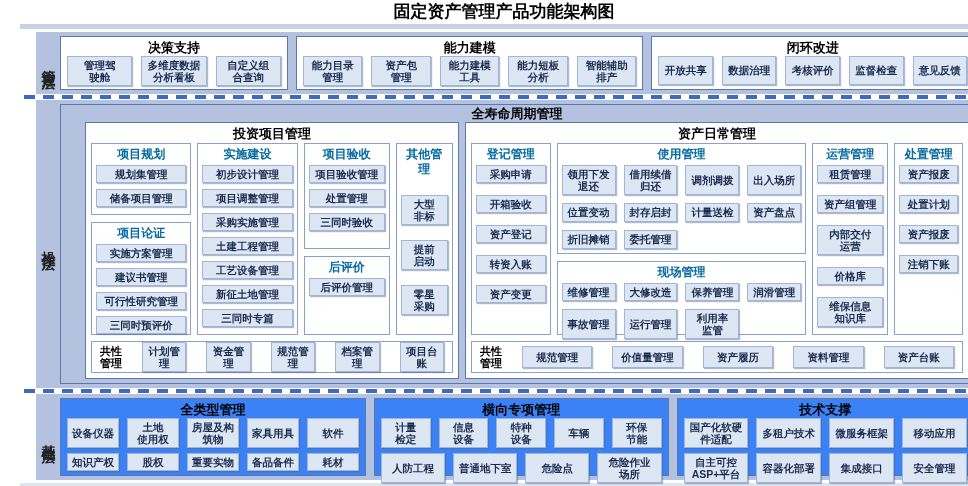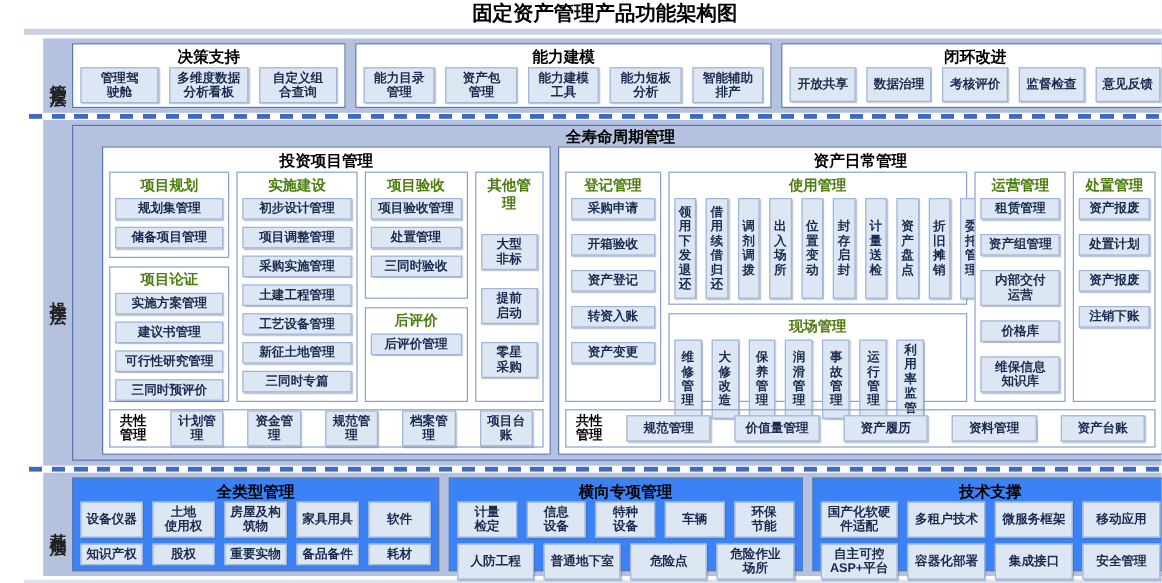--- a/index.html
+++ b/index.html
@@ -39,28 +39,28 @@
   .lifecycle-box { flex:1; border:1px solid #5878ae; padding:1px 4px 4px 4px; display:flex; flex-direction:column; }
   .lifecycle-title { text-align:center; font-size:13px; font-weight:bold; color:#000; line-height:16px; flex:none; }
   .lifecycle-body { flex:1; display:flex; gap:6px; min-height:0;padding-left:20px; }
 
   .white-box { background:#fff; border:1px solid #5878ae; padding:2px 5px 5px 5px; display:flex; flex-direction:column; min-width:0; }
   .wb-title { text-align:center; font-size:13px; font-weight:bold; color:#000; line-height:17px; flex:none; }
   .columns { flex:1; display:flex; gap:6px; min-height:0; margin-top:1px; }
   .col { display:flex; flex-direction:column; gap:7px; min-width:0; }
 
   .group { background:#fff; border:1px solid #8aa2c8; padding:3px 4px 4px 4px; display:flex; flex-direction:column; min-height:0; }
-  .group-title { text-align:center; font-size:12px; font-weight:bold; color:#4d7c0f; line-height:15px; flex:none; }
+  .group-title { text-align:center; font-size:12px; font-weight:bold; color:#0369a1; line-height:15px; flex:none; }
   .group-items { flex:1; display:flex; flex-direction:column; gap:6px; margin-top:3px; }
   .group-items.wide-gap { gap:12px; }
   .group-items.spread { justify-content:space-evenly; gap:0; }
   .group-items .item { flex:none; }
   .group-items.spread .item { min-height:28px; }
 
-  .grid-rows { flex:1; display:flex; gap:8px; margin-top:3px; }
+  .grid-rows { flex:1; display:flex; flex-direction:column; gap:8px; margin-top:3px; }
   .grid-row { display:grid; gap:8px; }
 
   .common-row { border:1px solid #8aa2c8; margin-top:6px; padding:3px 8px; display:flex; gap:20px; align-items:center; flex:none; height:32px; }
   .common-label { font-size:11px; font-weight:bold; color:#000; white-space:pre-line; text-align:center; line-height:1.1; flex:none; }
   .common-row .item { flex:1; min-height:22px; }
 
   
   .f-sec { background:#3b82f6; border:1px solid #5878ae; padding:2px 6px 5px 6px; display:flex; flex-direction:column; }
   .f-rows { flex:1; display:flex; flex-direction:column; gap:5px; }
   .f-row { flex:1; display:flex; gap:8px; }

